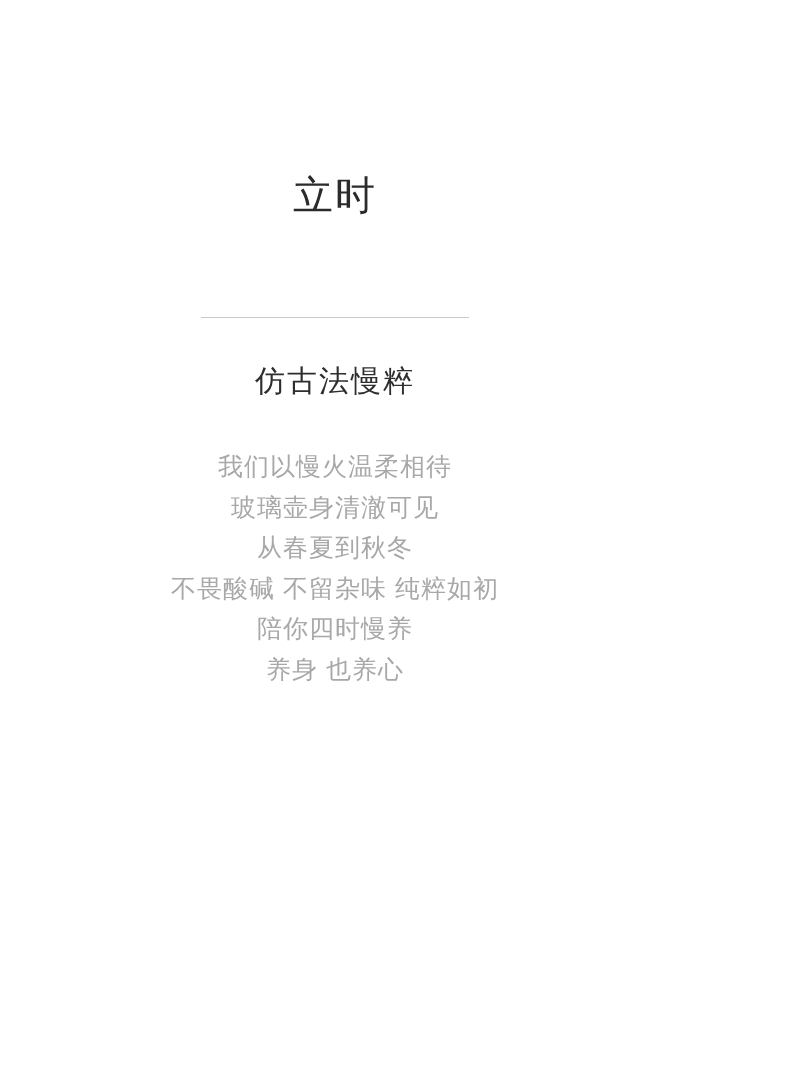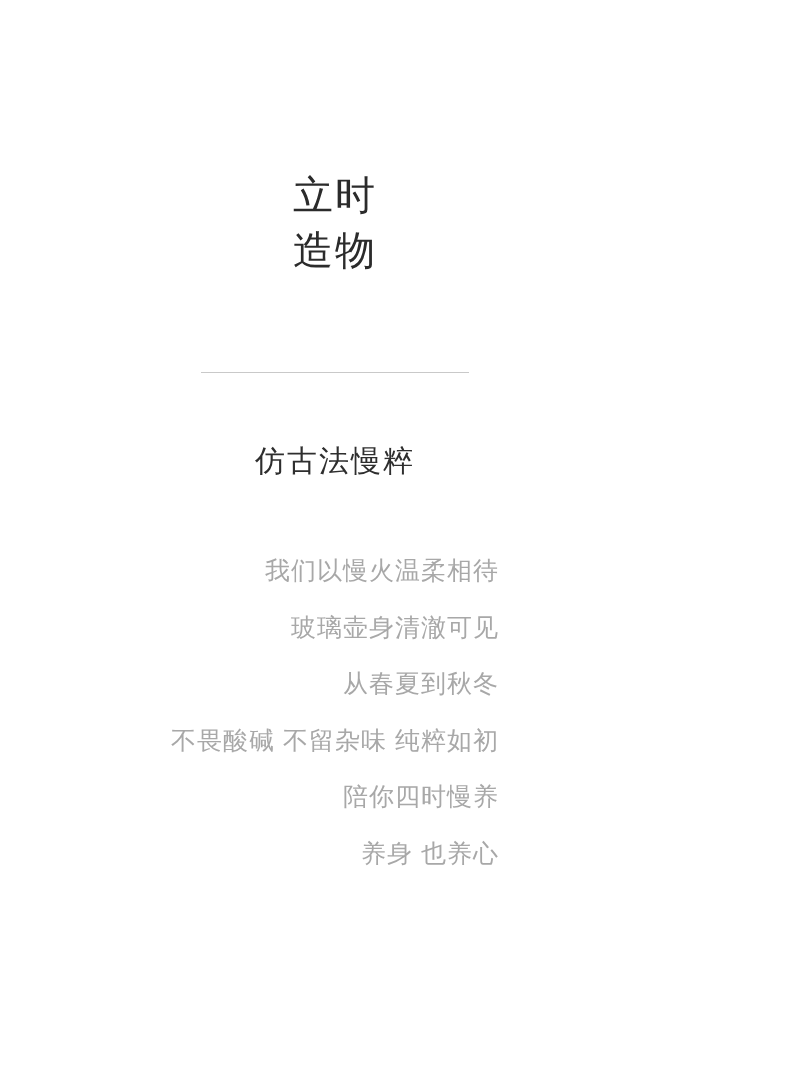--- a/index.html
+++ b/index.html
@@ -45,54 +45,53 @@
     margin-top: 94px;
   }
   .divider {
     width: 268px;
     height: 1px;
     background: #c9c9c9;
   }
 
   
   .section-title {
-    margin-top: 68px;
+    margin-top: 43px;
     color: #2e2e2e;
     font-size: 30px;
     letter-spacing: 2px;
     text-align: center;
     font-weight: 400;
   }
 
   
   .body-lines {
-    margin-top: 72px;
+    margin-top: 48px;
     display: flex;
     flex-direction: column;
-    align-items: flex-end;
-    gap: 24px;
+    align-items: center;
+    gap: 8px;
   }
   .body-line {
     color: #a8a8a8;
     font-size: 25px;
     line-height: 1.3;
     letter-spacing: 1px;
     text-align: center;
     font-weight: 400;
     white-space: pre;
   }
 </style>
 </head>
 <body>
 
 <div class="page">
 
   <div class="brand">
     <span class="brand-line">立时</span>
-    <span class="brand-line">造物</span>
   </div>
 
   <div class="divider-wrap">
     <div class="divider"></div>
   </div>
 
   <div class="section-title">仿古法慢粹</div>
 
   <div class="body-lines">
     <div class="body-line">我们以慢火温柔相待</div>

